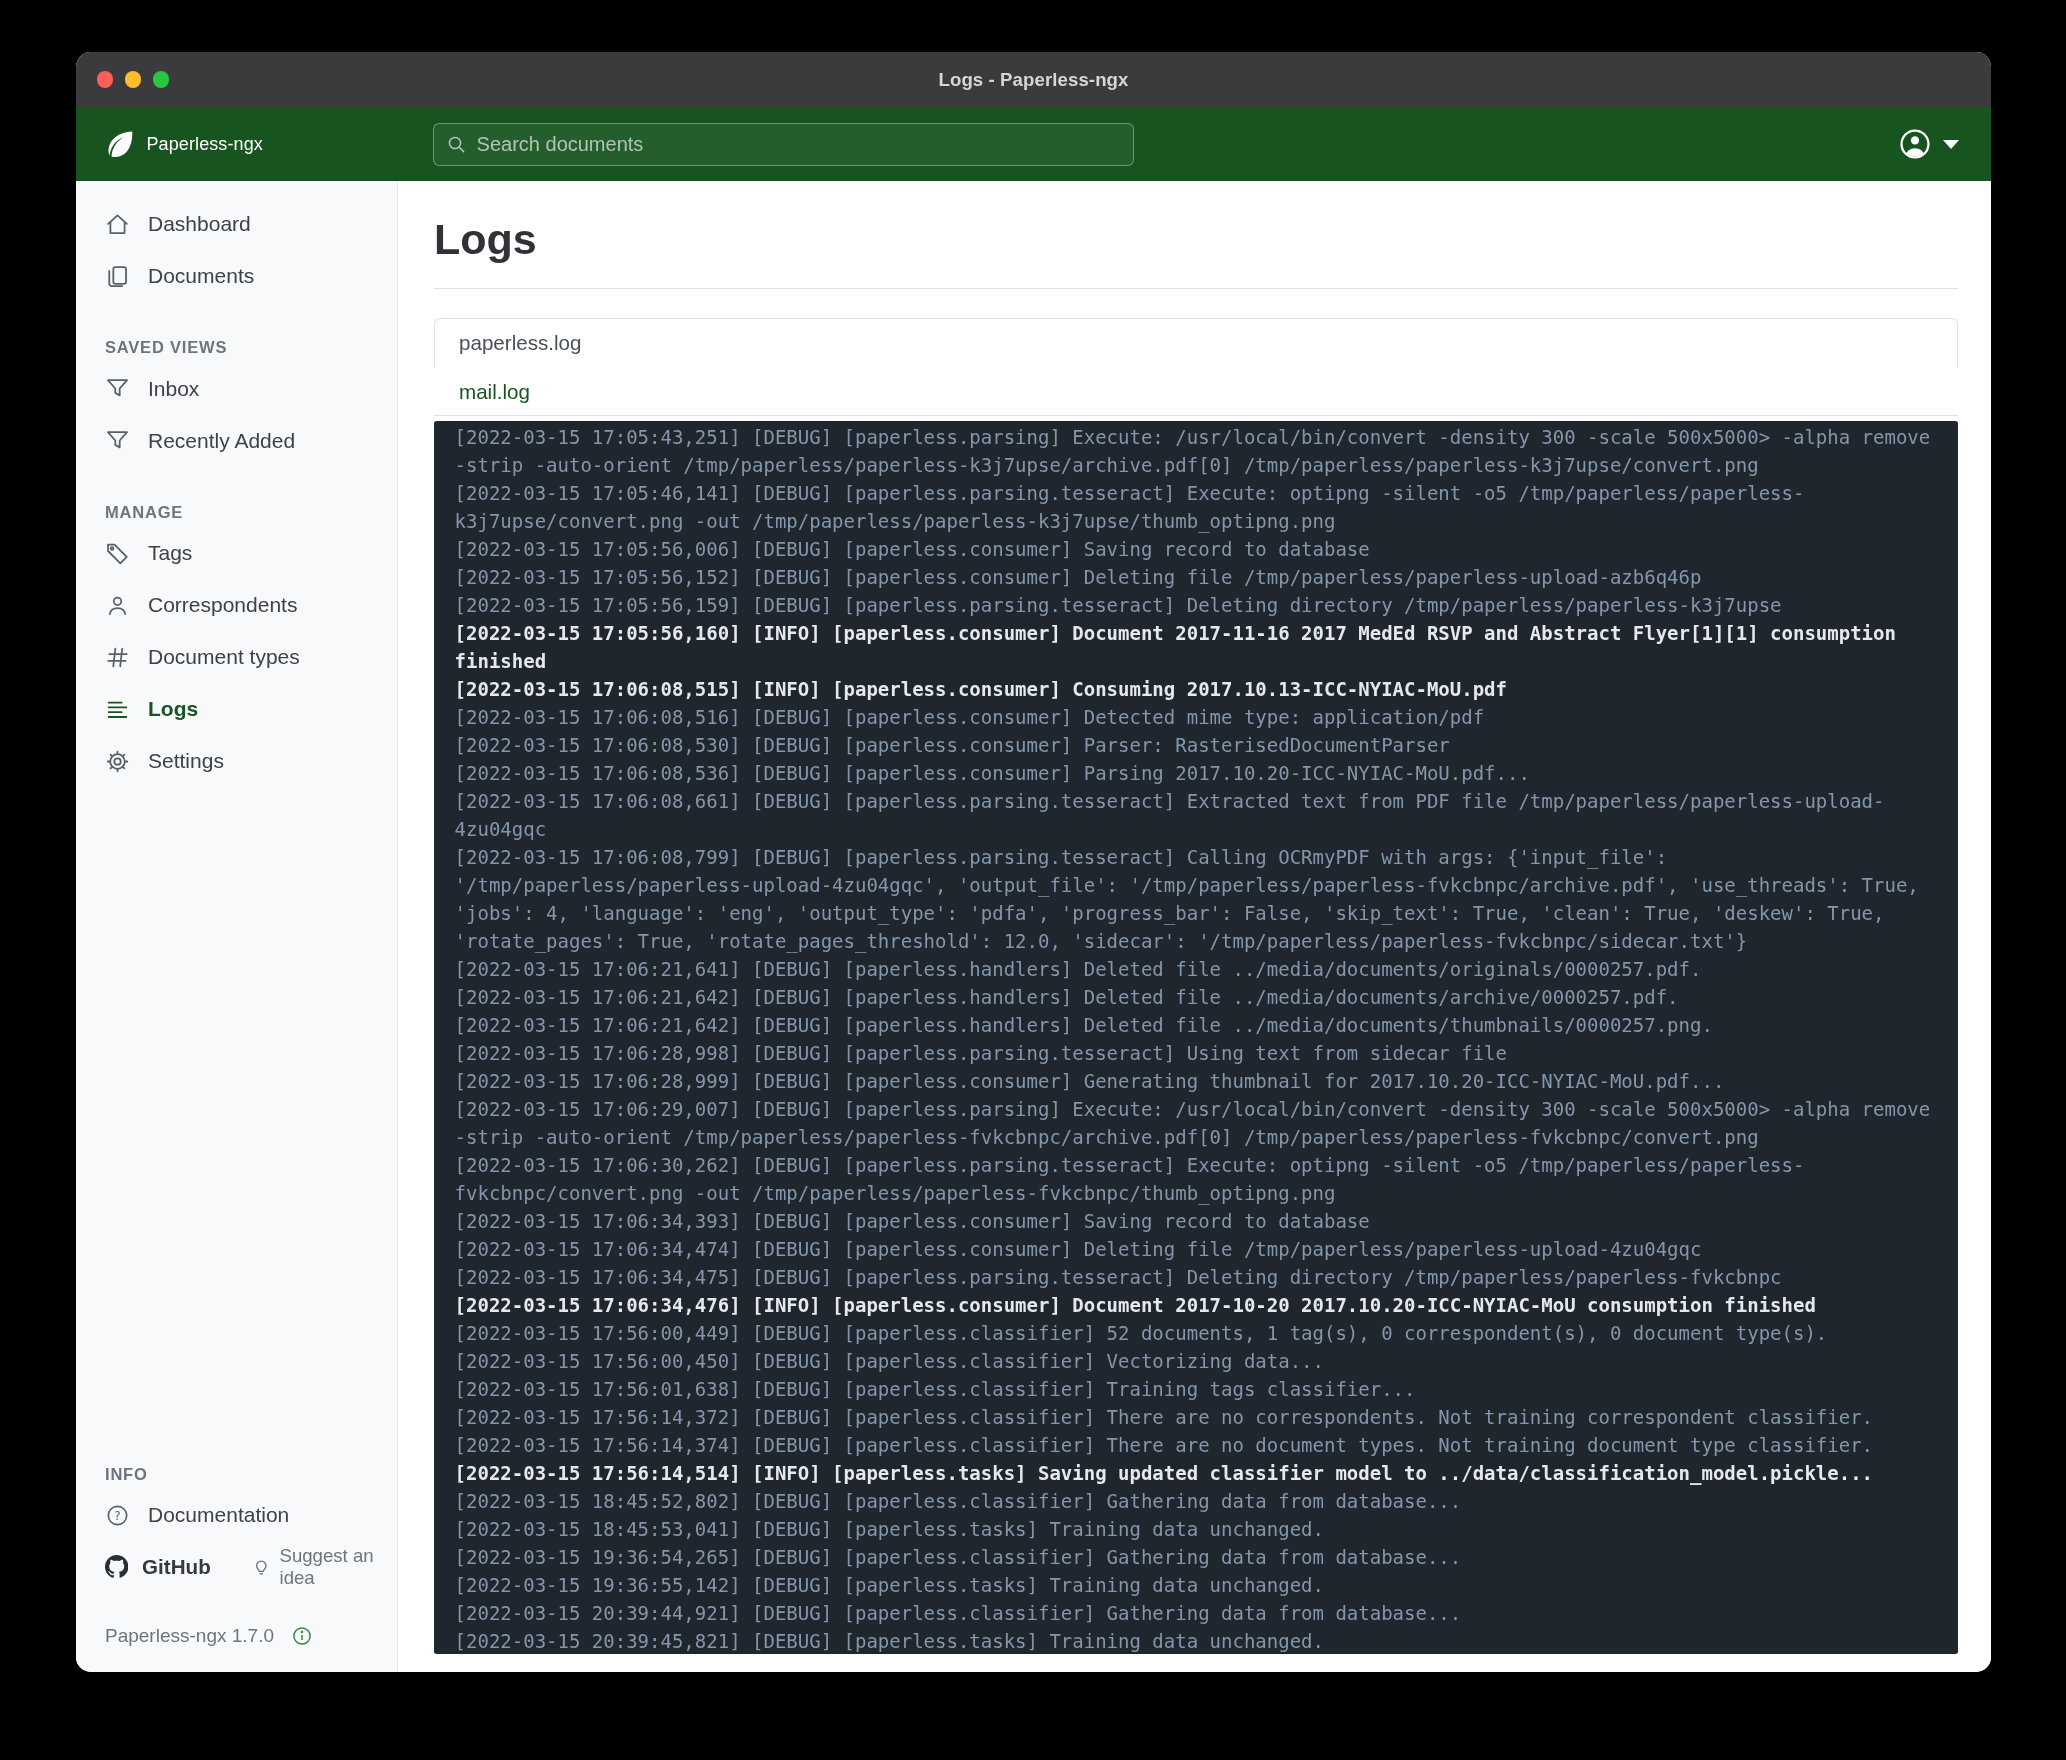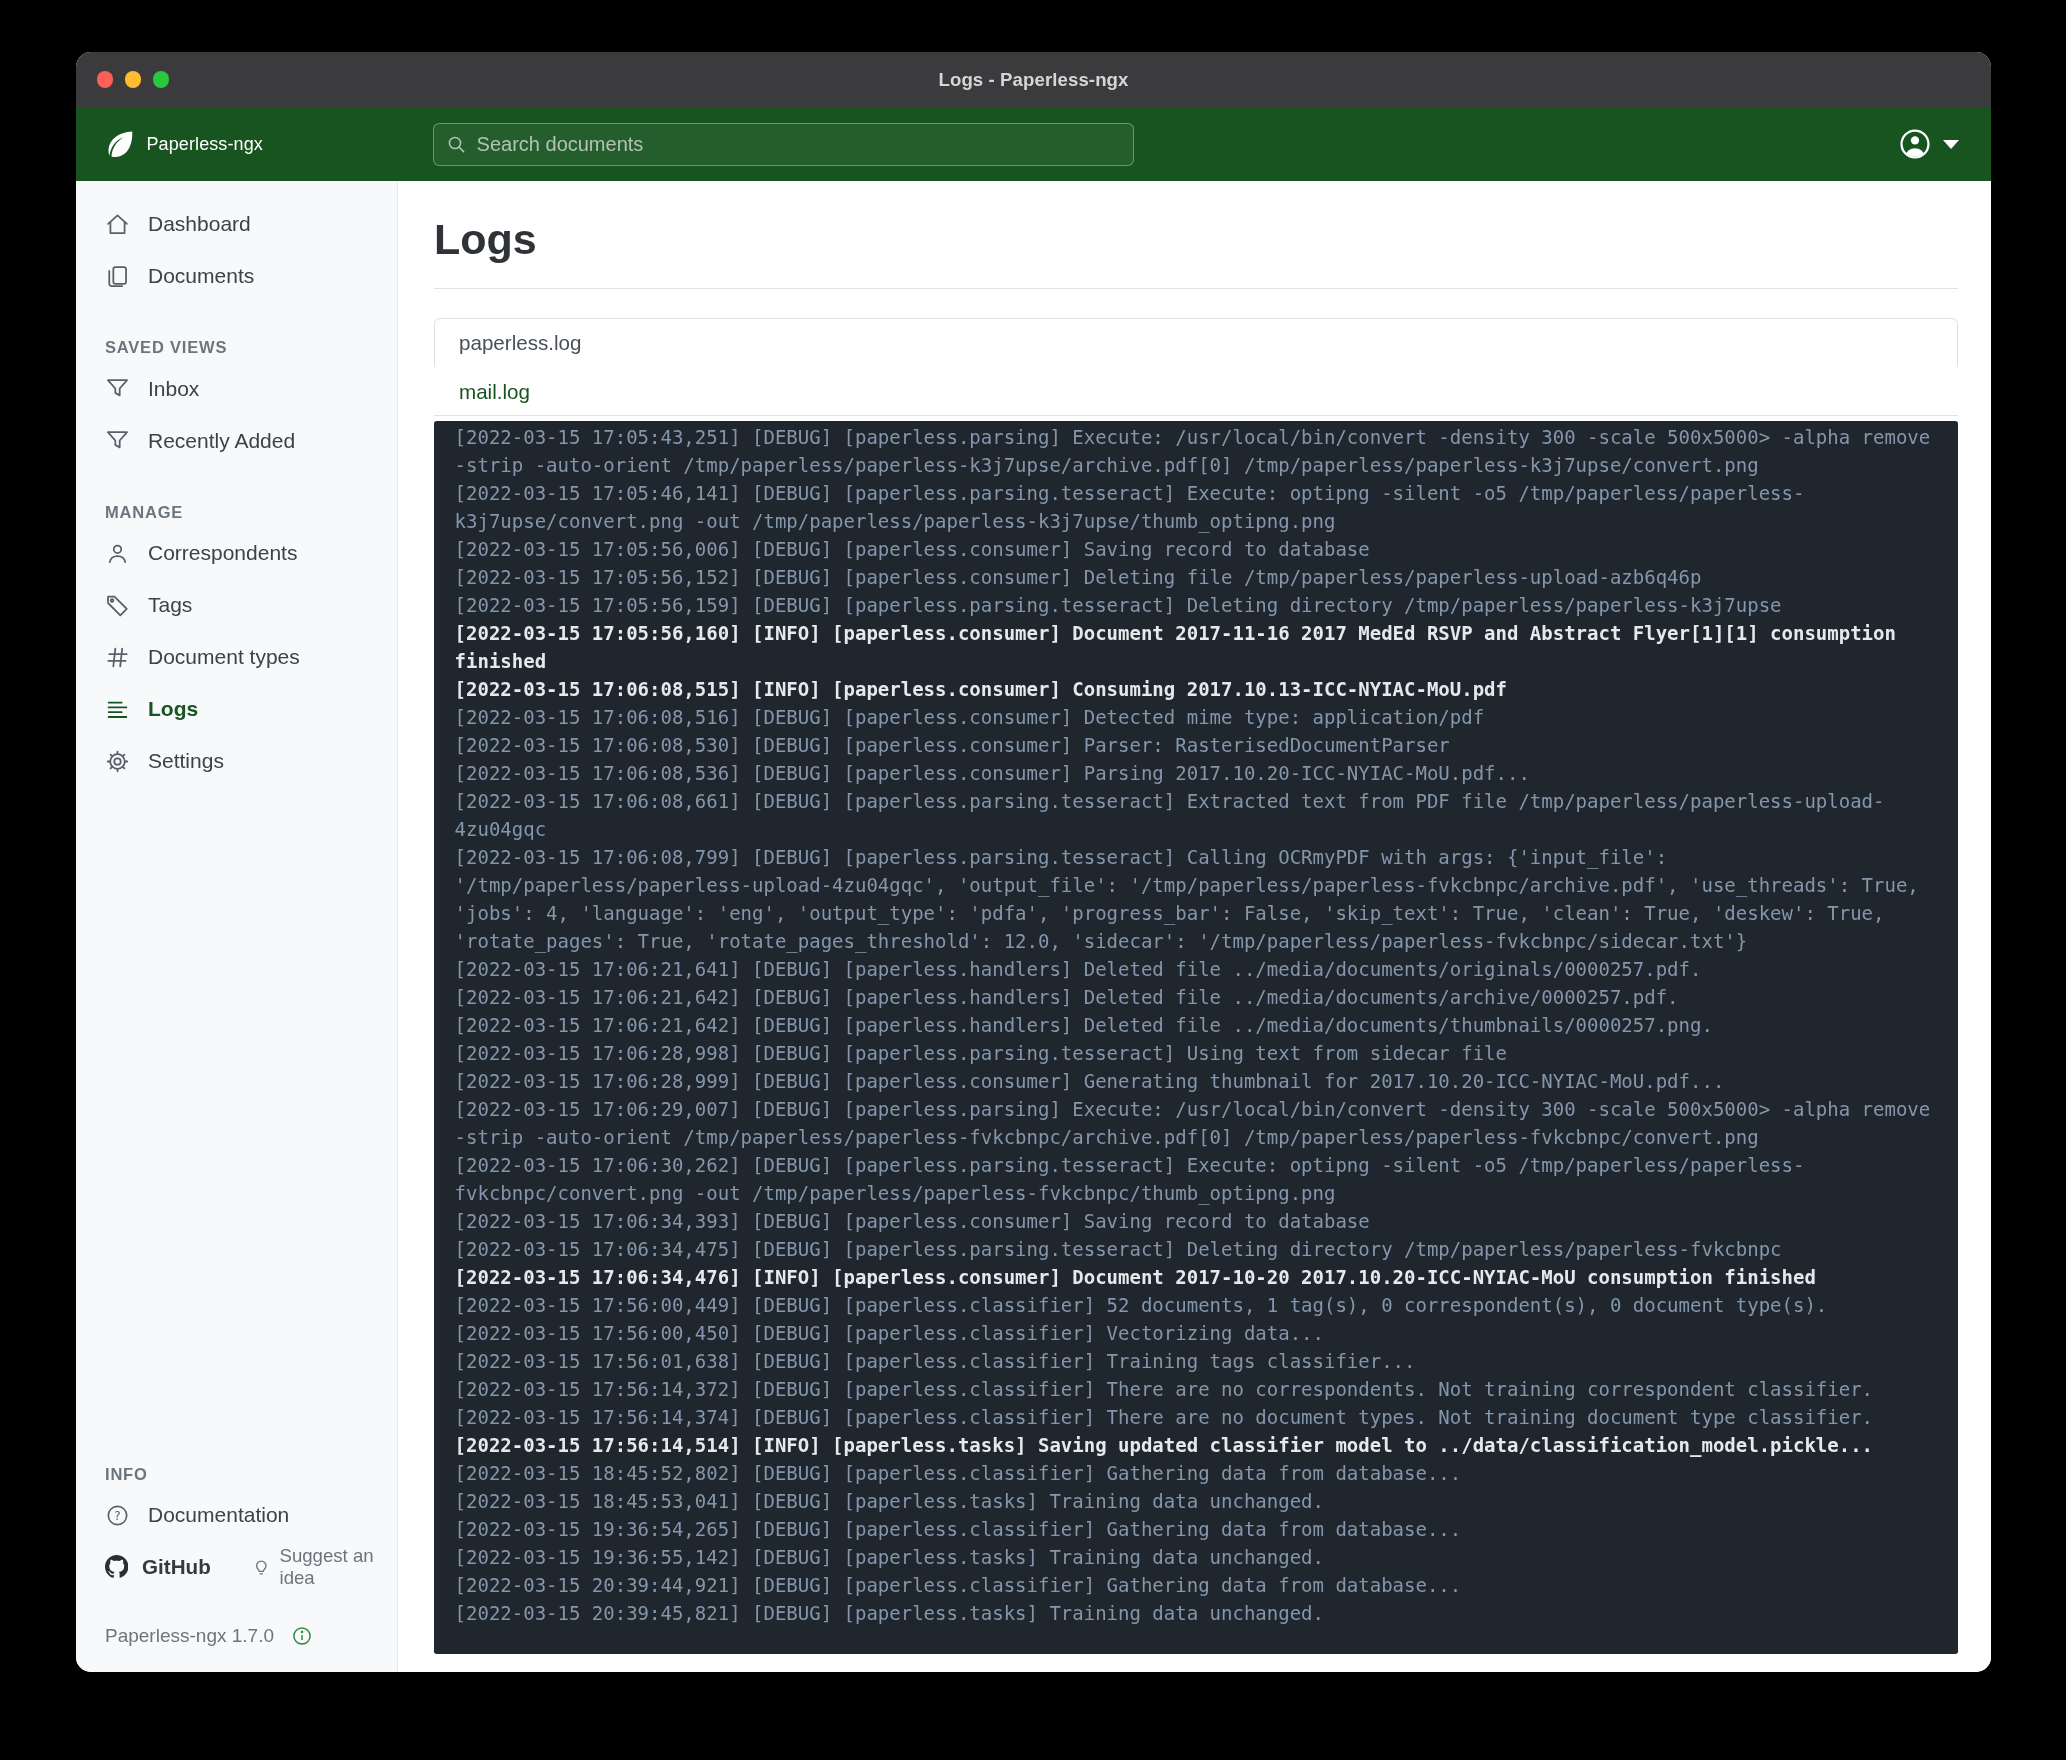--- a/index.html
+++ b/index.html
@@ -143,34 +143,34 @@
                 <svg viewBox="0 0 24 24" fill="none" stroke="currentColor" stroke-width="1.7" stroke-linecap="round" stroke-linejoin="round">
                   <path d="M2.8 4h18.4l-7.1 8v6.6L9.9 16.2v-4.2L2.8 4z"></path>
                 </svg>
               </span>
               <span>Recently Added</span>
             </a>
             <div class="section-header">MANAGE</div>
             <a class="side-item">
               <span class="icn">
                 <svg viewBox="0 0 24 24" fill="none" stroke="currentColor" stroke-width="1.7" stroke-linecap="round" stroke-linejoin="round">
+                  <path d="M2.9 9.6V3.4h6.2l11.8 11.8-6.2 6.2L2.9 9.6z"></path>
+                  <circle cx="6.8" cy="7.3" r="1.3"></circle>
+                </svg>
+              </span>
+              <span>Tags</span>
+            </a>
+            <a class="side-item">
+              <span class="icn">
+                <svg viewBox="0 0 24 24" fill="none" stroke="currentColor" stroke-width="1.7" stroke-linecap="round" stroke-linejoin="round">
                   <circle cx="12" cy="8" r="3.6"></circle>
                   <path d="M4.6 20.3c.7-4.2 4-5.8 7.4-5.8s6.7 1.6 7.4 5.8"></path>
                 </svg>
               </span>
               <span>Correspondents</span>
-            </a>
-            <a class="side-item">
-              <span class="icn">
-                <svg viewBox="0 0 24 24" fill="none" stroke="currentColor" stroke-width="1.7" stroke-linecap="round" stroke-linejoin="round">
-                  <path d="M2.9 9.6V3.4h6.2l11.8 11.8-6.2 6.2L2.9 9.6z"></path>
-                  <circle cx="6.8" cy="7.3" r="1.3"></circle>
-                </svg>
-              </span>
-              <span>Tags</span>
             </a>
             <a class="side-item">
               <span class="icn">
                 <svg viewBox="0 0 24 24" fill="none" stroke="currentColor" stroke-width="1.7" stroke-linecap="round" stroke-linejoin="round">
                   <path d="M9.9 3.4 8 20.6M16.5 3.4l-1.9 17.2M4.2 8.8h16.6M3.2 15.2h16.6"></path>
                 </svg>
               </span>
               <span>Document types</span>
             </a>
             <a class="side-item active">
@@ -258,20 +258,21 @@
               <div class="log-line debug">[2022-03-15 17:06:08,661] [DEBUG] [paperless.parsing.tesseract] Extracted text from PDF file /tmp/paperless/paperless-upload-4zu04gqc</div>
               <div class="log-line debug">[2022-03-15 17:06:08,799] [DEBUG] [paperless.parsing.tesseract] Calling OCRmyPDF with args: {'input_file': '/tmp/paperless/paperless-upload-4zu04gqc', 'output_file': '/tmp/paperless/paperless-fvkcbnpc/archive.pdf', 'use_threads': True, 'jobs': 4, 'language': 'eng', 'output_type': 'pdfa', 'progress_bar': False, 'skip_text': True, 'clean': True, 'deskew': True, 'rotate_pages': True, 'rotate_pages_threshold': 12.0, 'sidecar': '/tmp/paperless/paperless-fvkcbnpc/sidecar.txt'}</div>
               <div class="log-line debug">[2022-03-15 17:06:21,641] [DEBUG] [paperless.handlers] Deleted file ../media/documents/originals/0000257.pdf.</div>
               <div class="log-line debug">[2022-03-15 17:06:21,642] [DEBUG] [paperless.handlers] Deleted file ../media/documents/archive/0000257.pdf.</div>
               <div class="log-line debug">[2022-03-15 17:06:21,642] [DEBUG] [paperless.handlers] Deleted file ../media/documents/thumbnails/0000257.png.</div>
               <div class="log-line debug">[2022-03-15 17:06:28,998] [DEBUG] [paperless.parsing.tesseract] Using text from sidecar file</div>
               <div class="log-line debug">[2022-03-15 17:06:28,999] [DEBUG] [paperless.consumer] Generating thumbnail for 2017.10.20-ICC-NYIAC-MoU.pdf...</div>
               <div class="log-line debug">[2022-03-15 17:06:29,007] [DEBUG] [paperless.parsing] Execute: /usr/local/bin/convert -density 300 -scale 500x5000&gt; -alpha remove -strip -auto-orient /tmp/paperless/paperless-fvkcbnpc/archive.pdf[0] /tmp/paperless/paperless-fvkcbnpc/convert.png</div>
               <div class="log-line debug">[2022-03-15 17:06:30,262] [DEBUG] [paperless.parsing.tesseract] Execute: optipng -silent -o5 /tmp/paperless/paperless-fvkcbnpc/convert.png -out /tmp/paperless/paperless-fvkcbnpc/thumb_optipng.png</div>
               <div class="log-line debug">[2022-03-15 17:06:34,393] [DEBUG] [paperless.consumer] Saving record to database</div>
+              <div class="log-line debug">[2022-03-15 17:06:34,474] [DEBUG] [paperless.consumer] Deleting file /tmp/paperless/paperless-upload-4zu04gqc</div>
               <div class="log-line debug">[2022-03-15 17:06:34,475] [DEBUG] [paperless.parsing.tesseract] Deleting directory /tmp/paperless/paperless-fvkcbnpc</div>
               <div class="log-line info">[2022-03-15 17:06:34,476] [INFO] [paperless.consumer] Document 2017-10-20 2017.10.20-ICC-NYIAC-MoU consumption finished</div>
               <div class="log-line debug">[2022-03-15 17:56:00,449] [DEBUG] [paperless.classifier] 52 documents, 1 tag(s), 0 correspondent(s), 0 document type(s).</div>
               <div class="log-line debug">[2022-03-15 17:56:00,450] [DEBUG] [paperless.classifier] Vectorizing data...</div>
               <div class="log-line debug">[2022-03-15 17:56:01,638] [DEBUG] [paperless.classifier] Training tags classifier...</div>
               <div class="log-line debug">[2022-03-15 17:56:14,372] [DEBUG] [paperless.classifier] There are no correspondents. Not training correspondent classifier.</div>
               <div class="log-line debug">[2022-03-15 17:56:14,374] [DEBUG] [paperless.classifier] There are no document types. Not training document type classifier.</div>
               <div class="log-line info">[2022-03-15 17:56:14,514] [INFO] [paperless.tasks] Saving updated classifier model to ../data/classification_model.pickle...</div>
               <div class="log-line debug">[2022-03-15 18:45:52,802] [DEBUG] [paperless.classifier] Gathering data from database...</div>
               <div class="log-line debug">[2022-03-15 18:45:53,041] [DEBUG] [paperless.tasks] Training data unchanged.</div>

